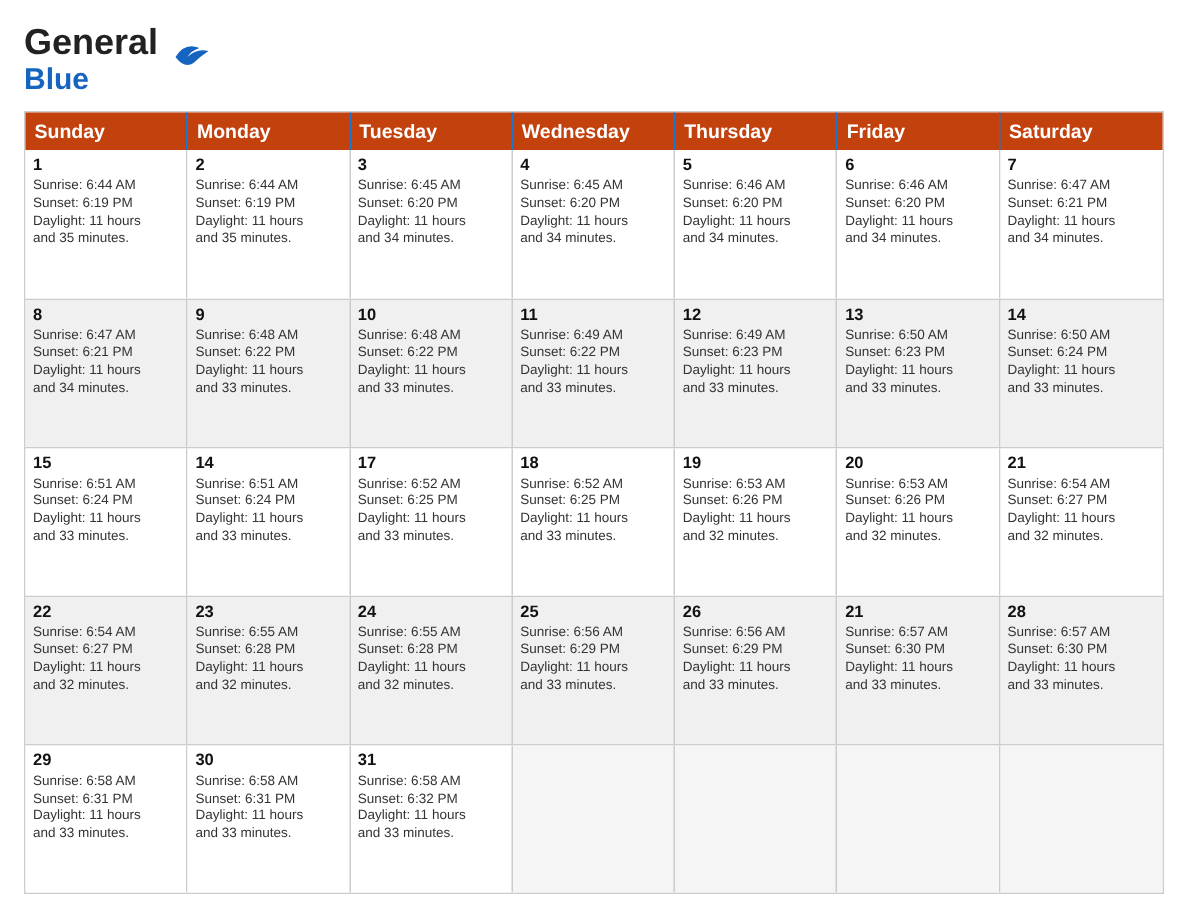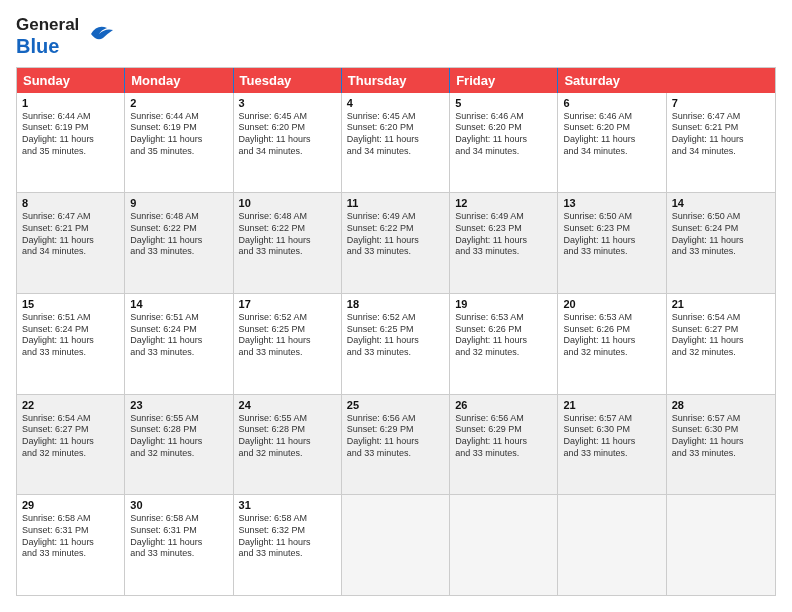--- a/index.html
+++ b/index.html
@@ -42,21 +42,21 @@
     }
     .calendar {
       flex: 1;
       display: flex;
       flex-direction: column;
       border: 1px solid #ccc;
     }
     .cal-header {
       display: grid;
       grid-template-columns: repeat(7, 1fr);
-      background: #ef4444;
+      background: #c2410c;
     }
     .cal-header-cell {
       color: #fff;
       font-size: 13px;
       font-weight: bold;
       padding: 5px 6px;
       text-align: left;
       border-right: 1px solid #1976d2;
     }
     .cal-header-cell:last-child { border-right: none; }
@@ -97,39 +97,40 @@
     }
   </style>
 </head>
 <body>
 
 <div class="page">
   <div class="header">
     <div class="logo">
       <div style="display:flex;align-items:center;gap:2px;">
         <div style="display:flex;flex-direction:column;align-items:flex-start;">
-          <span style="font-size:17px;font-weight:bold;color:#222;line-height:1.1;">General</span>
+          <span style="font-size:24px;font-weight:bold;color:#222;line-height:1.1;">General</span>
           <span style="font-size:20px;font-weight:bold;color:#1565c0;line-height:1.1;">Blue</span>
         </div>
         <svg width="32" height="28" viewBox="0 0 32 28" style="margin-left:2px;margin-top:-4px;">
           <path d="M8 14 Q14 4 24 8 Q18 10 16 14 Q22 8 30 10 Q24 14 20 18 Q14 22 8 14Z" fill="#1565c0"></path>
         </svg>
       </div>
     </div>
     <div class="title-block">
       <div class="month-title"></div>
       <div class="location-title"></div>
     </div>
   </div>
 
   <div class="calendar">
     <div class="cal-header">
     <div class="cal-header-cell">Sunday</div>
         <div class="cal-header-cell">Monday</div>
         <div class="cal-header-cell">Tuesday</div>
+        <div class="cal-header-cell">Wednesday</div>
         <div class="cal-header-cell">Thursday</div>
         <div class="cal-header-cell">Friday</div>
         <div class="cal-header-cell">Saturday</div>
       </div>
     <div class="cal-body">
     <div class="cal-row">
           <div class="cal-cell">
             <span class="day-num">1</span>
             <div class="cell-text" style="white-space: pre-line;">Sunrise: 6:44 AM
 Sunset: 6:19 PM

